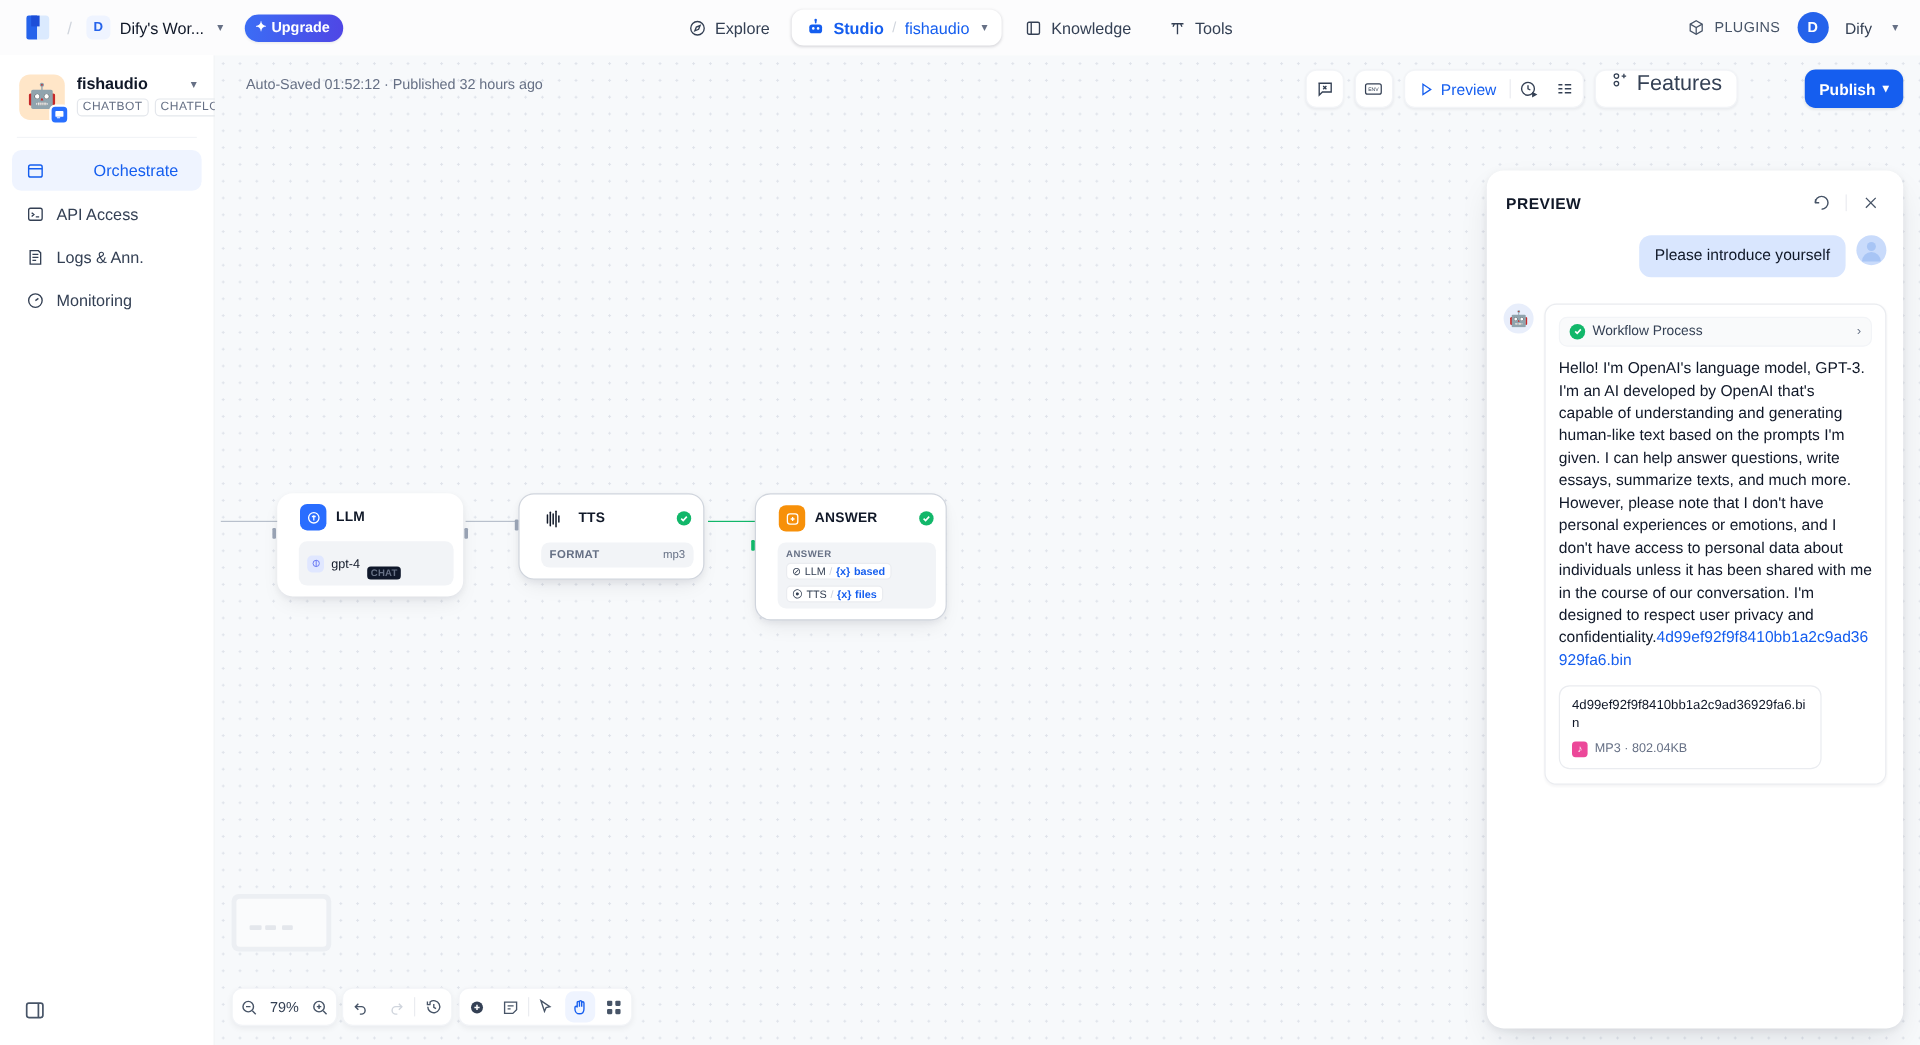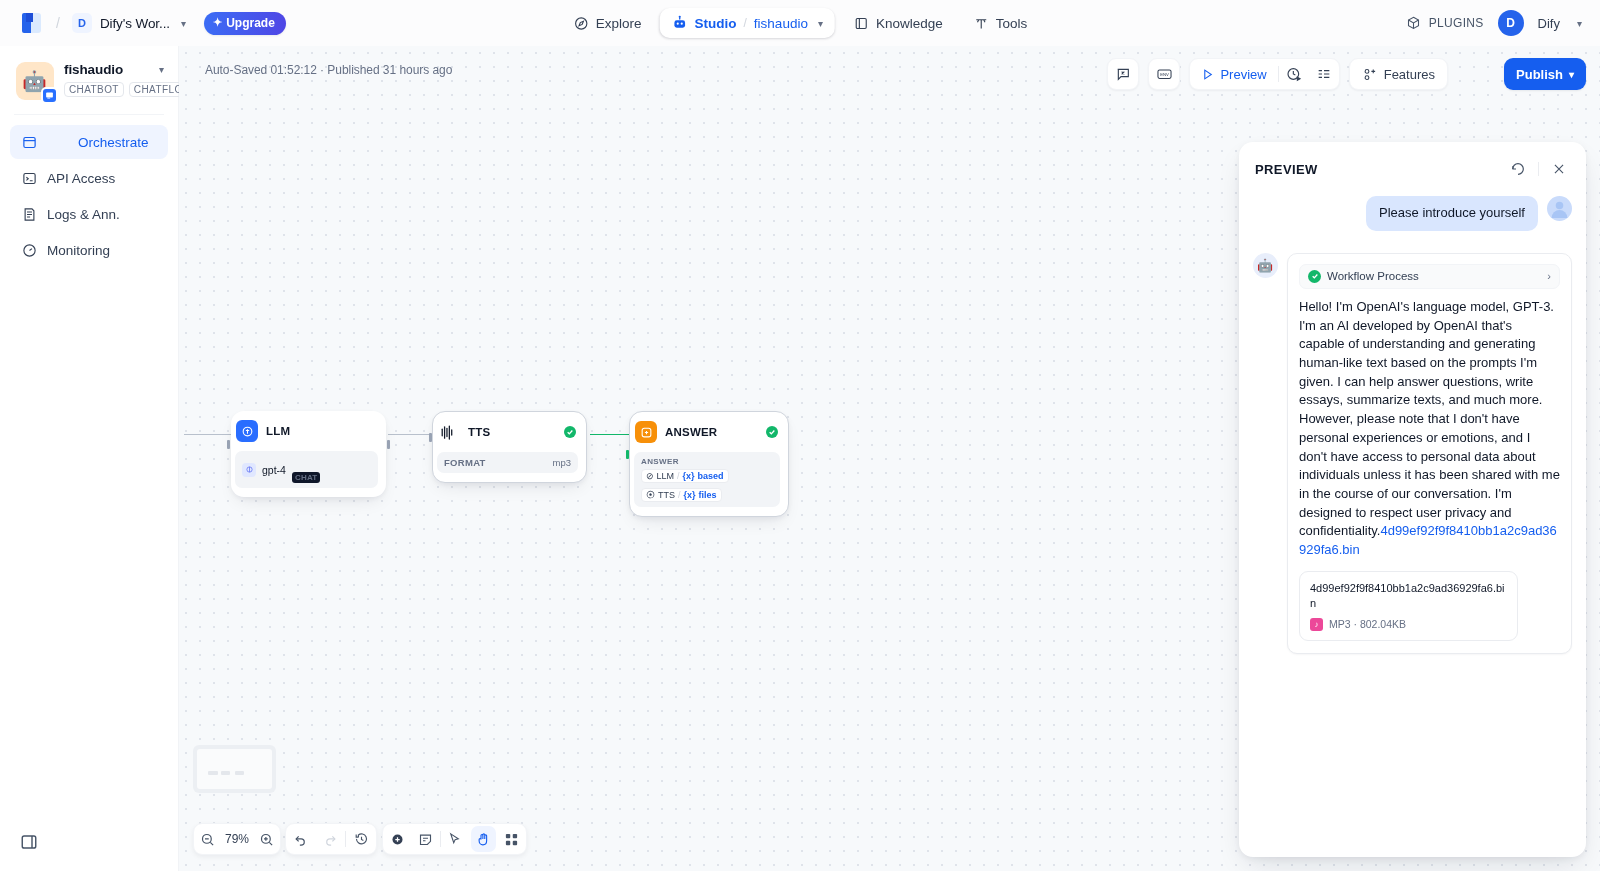--- a/index.html
+++ b/index.html
@@ -127,34 +127,34 @@
     display:flex; align-items:center; justify-content:center; cursor:pointer;
     box-shadow: 0 1px 2px rgba(16,24,40,0.05);
   }
   .grp {
     height:32px; background:#fff; border-radius:9px; border:1px solid #f2f4f7;
     display:flex; align-items:center; box-shadow: 0 1px 2px rgba(16,24,40,0.05);
   }
   .preview-btn { display:flex; align-items:center; gap:6px; padding:0 11px; height:100%; color:#155eef; font-size:13px; font-weight:500; cursor:pointer;}
   .vline { width:1px; height:16px; background:#eaecf0; }
   .grp-ico { width:30px; height:100%; display:flex; align-items:center; justify-content:center; cursor:pointer; }
-  .features-btn { display:flex; align-items:center; gap:7px; padding:0 12px; height:32px; background:#fff; border:1px solid #f2f4f7;
-    border-radius:9px; font-size:13px; color:#344054; cursor:pointer; box-shadow: 0 1px 2px rgba(16,24,40,0.05);}
+  .features-btn { display:flex; align-items:flex-start; gap:7px; padding:0 12px; height:32px; background:#fff; border:1px solid #f2f4f7;
+    border-radius:9px; font-size:18px; color:#344054; cursor:pointer; box-shadow: 0 1px 2px rgba(16,24,40,0.05);}
   .publish-btn {
     display:flex; align-items:center; gap:6px; height:32px; padding:0 12px;
     background:#155eef; color:#fff; border-radius:9px; font-size:13px; font-weight:600; cursor:pointer;
     box-shadow: 0 1px 2px rgba(16,24,40,0.08);
     margin-left: 47px;
   }
 
   
   .node {
     position:absolute; background:#fff; border-radius:13px;
     box-shadow: 0 8px 18px -6px rgba(16,24,40,0.10), 0 2px 5px rgba(16,24,40,0.05);
-    padding: 9px 8px 9px 4px; width:155px;
+    padding: 9px 8px 9px 18px; width:155px;
   }
   .node.outlined { border:1px solid #d0d5dd; }
   .node-head { display:flex; align-items:center; gap:8px; padding: 0 2px 0 1px; }
   .node-ico { width:22px; height:22px; border-radius:6px; display:flex; align-items:center; justify-content:center; flex:none;}
   .node-title { font-size:11.5px; font-weight:700; color:#101828; letter-spacing:0.2px; flex:1; }
   .node-check { width:12px; height:12px; border-radius:50%; background:#12b76a; display:flex; align-items:center; justify-content:center;}
   .node-body {
     margin-top:9px; background:#f2f4f7; border-radius:7px;
     padding: 5px 7px; display:flex; align-items:center; gap:6px;
   }
@@ -421,21 +421,21 @@
     <div class="side-collapse">
       <svg width="18" height="18" viewBox="0 0 24 24" fill="none" stroke="#475467" stroke-width="1.9">
         <rect x="3" y="4" width="18" height="16" rx="2.5"></rect>
           <path d="M16 4v16"></path>
       </svg>
     </div>
   </div>
 
   <div class="canvas">
 
-    <div class="autosave">Auto-Saved 01:52:12 · Published 31 hours ago</div>
+    <div class="autosave">Auto-Saved 01:52:12 · Published 32 hours ago</div>
 
     <div class="cv-toolbar">
       <div class="icon-btn">
         <svg width="16" height="16" viewBox="0 0 24 24" fill="none" stroke="#344054" stroke-width="1.7">
           <path d="M4 5h16v11H9l-4 4V5z"></path>
             <path d="M10 8.5l4 4M14 8.5l-4 4"></path>
         </svg>
       </div>
       <div class="icon-btn">
         <svg width="17" height="17" viewBox="0 0 26 26" fill="none" stroke="#344054" stroke-width="1.6">

